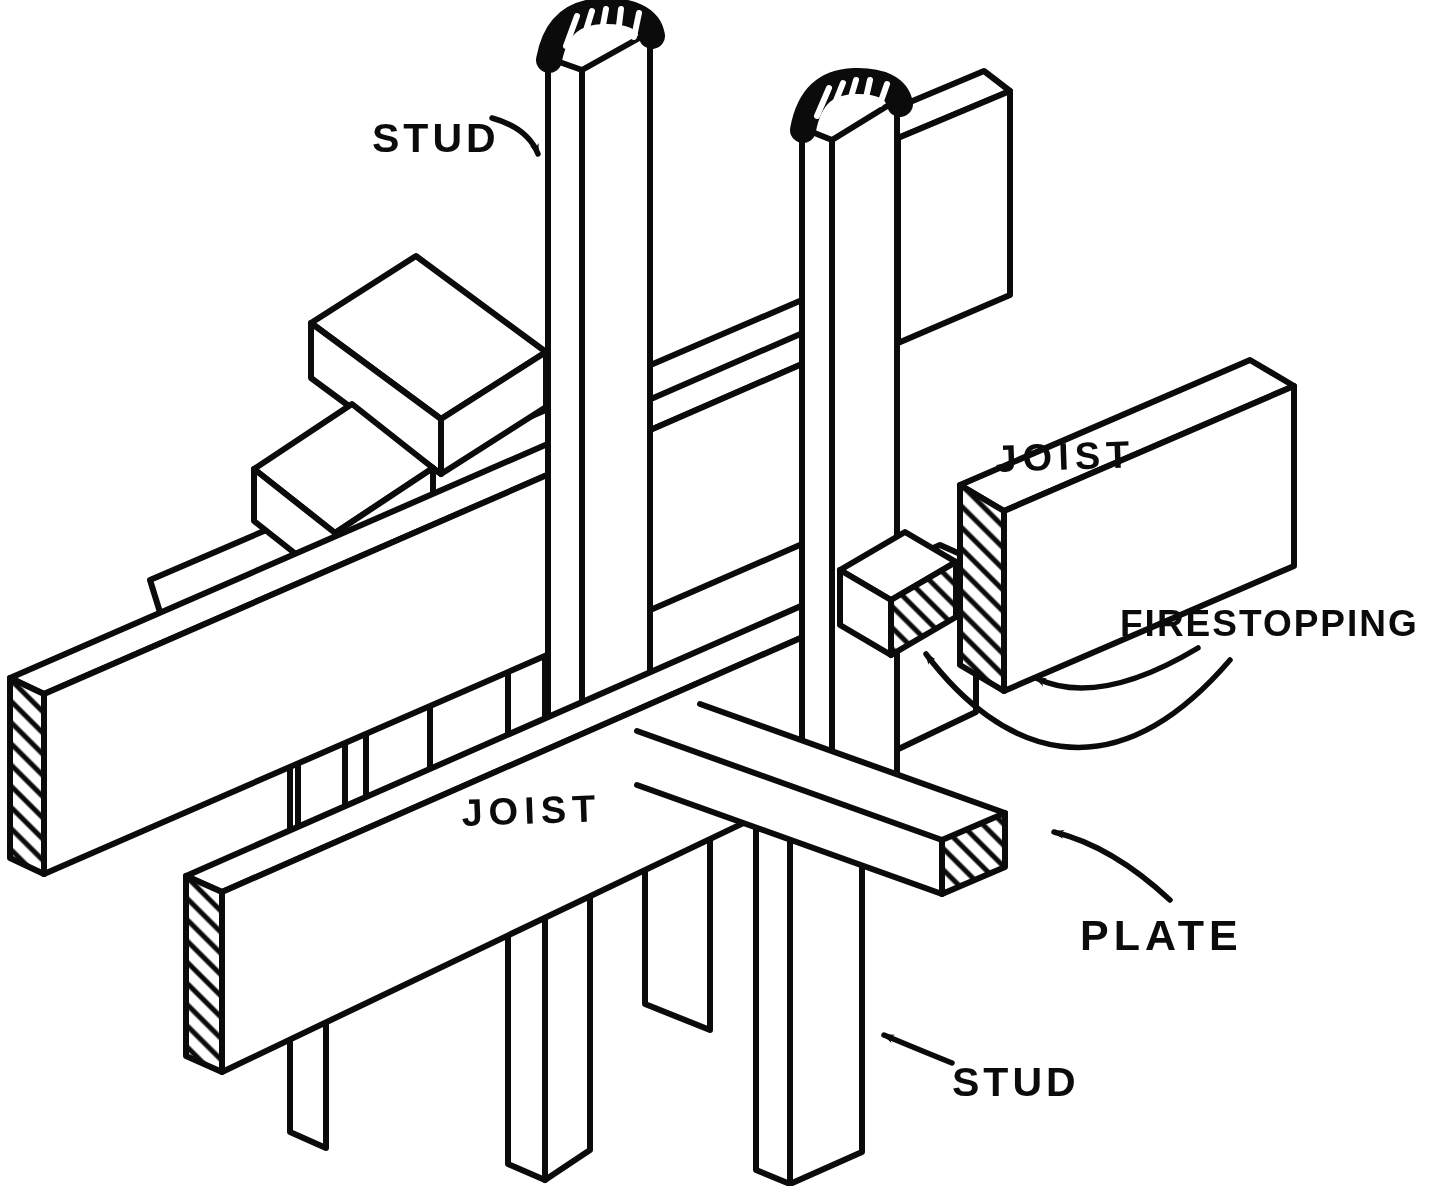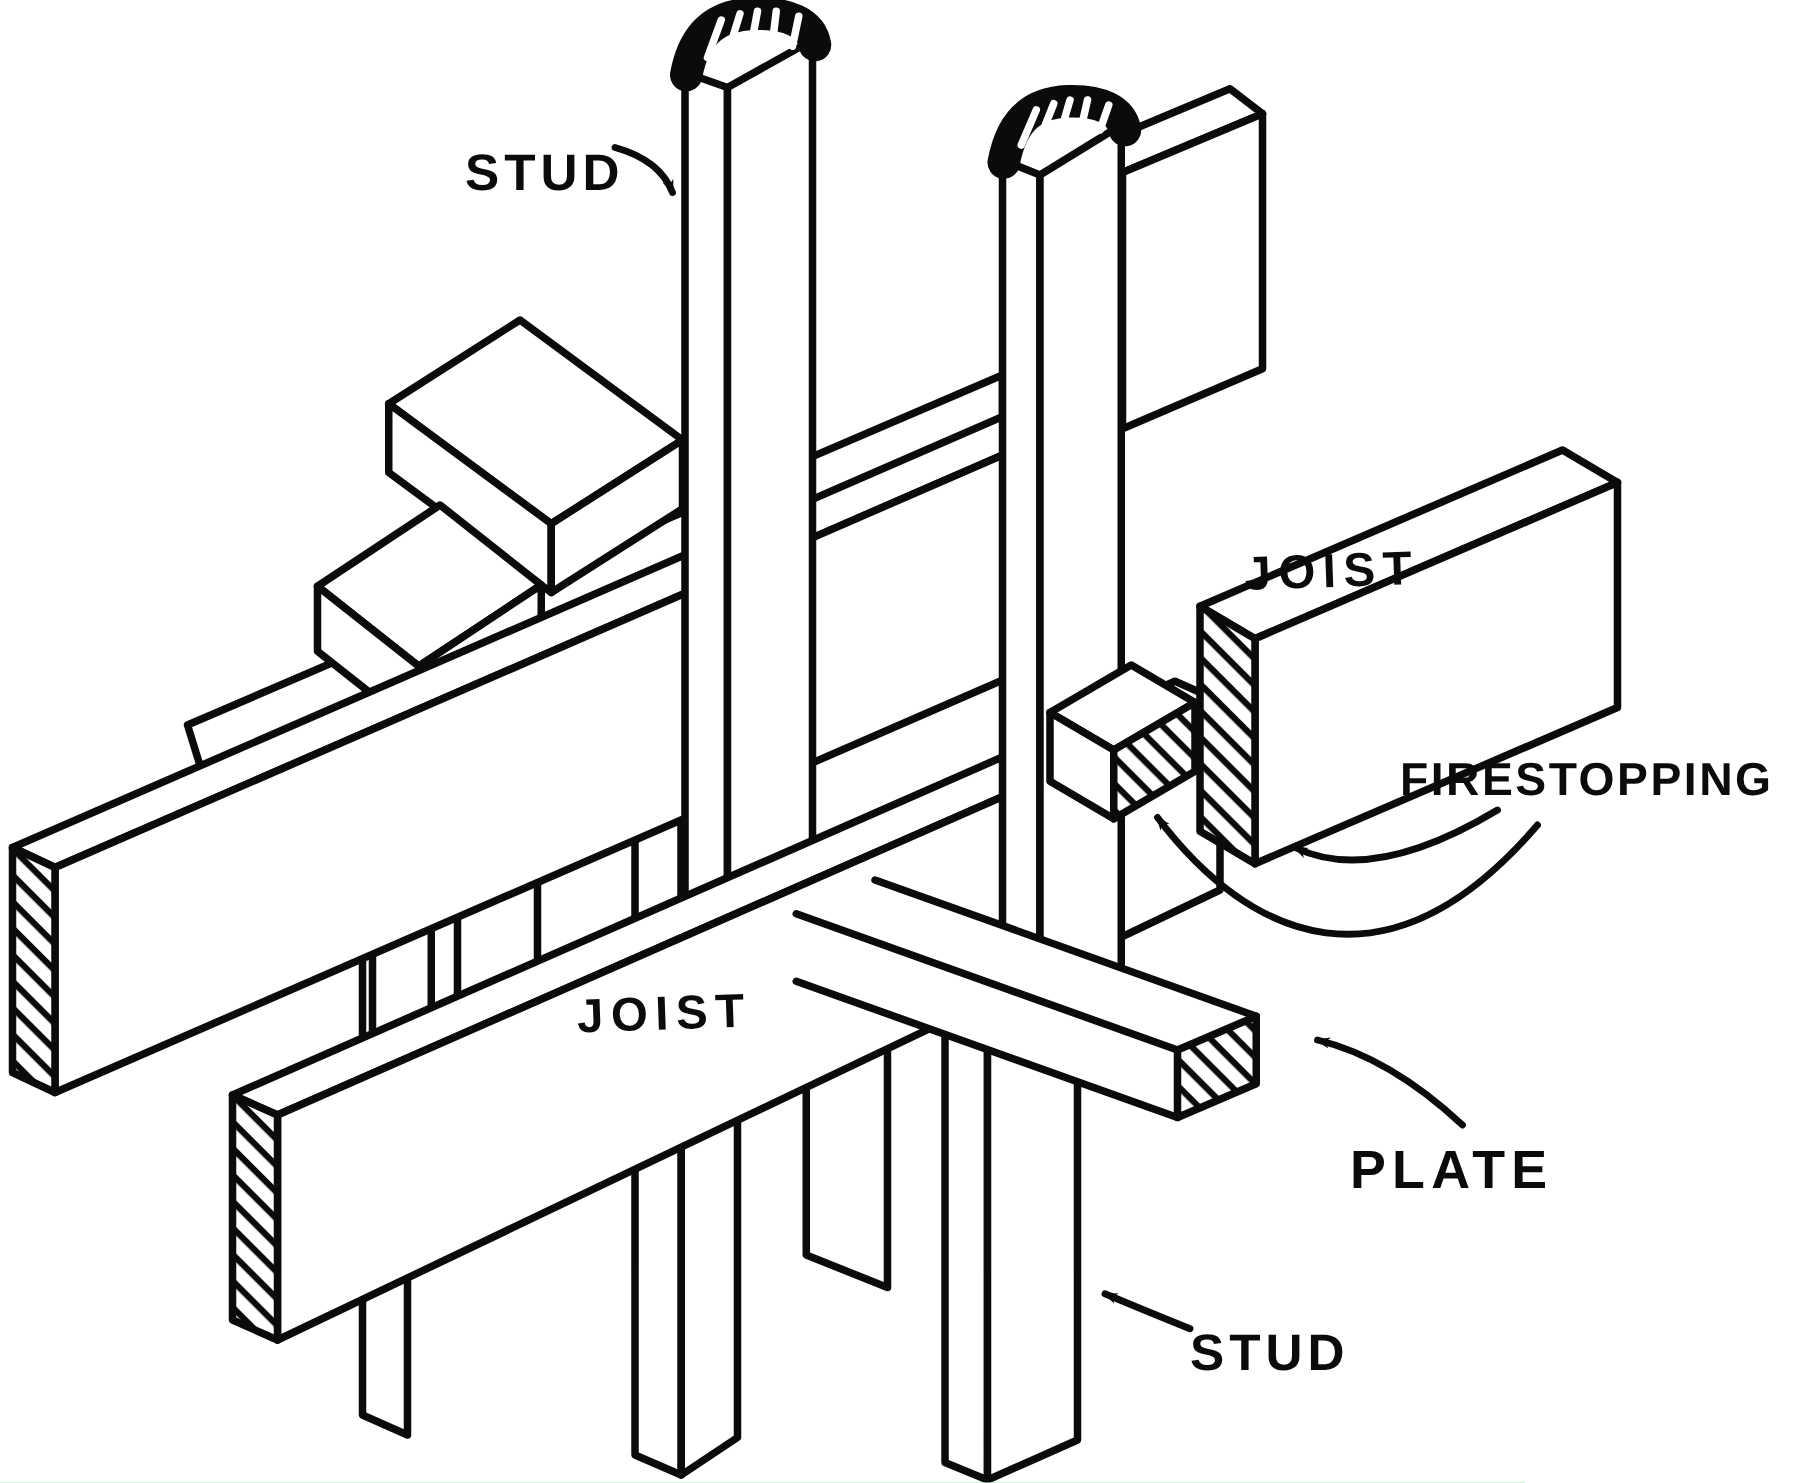--- a/index.html
+++ b/index.html
@@ -1,16 +1,16 @@
 <!DOCTYPE html>
 <html><head>
 <meta charset="utf-8">
 <style>
   html,body{margin:0;padding:0;background:#ffffff;}
-  .stage{width:1437px;height:1186px;position:relative;background:#22c55e;overflow:hidden;}
+  .stage{width:1437px;height:1186px;position:relative;background:#be185d;overflow:hidden;}
   svg{display:block;}
   text{font-family:"Liberation Sans","DejaVu Sans",sans-serif;font-weight:bold;fill:#0b0b0b;}
 </style>
 </head>
 <body>
 
 <div class="stage">
 <svg width="1437" height="1186" viewBox="0 0 1437 1186">
   <defs>
     <pattern id="hatch" patternUnits="userSpaceOnUse" width="15" height="15" patternTransform="rotate(-45)">

